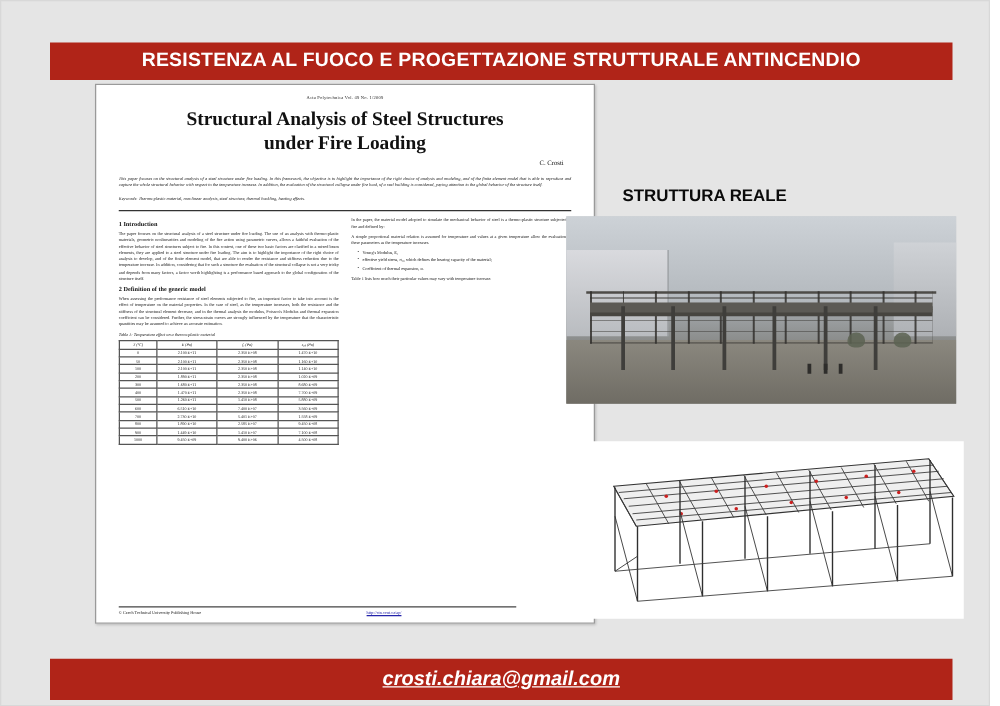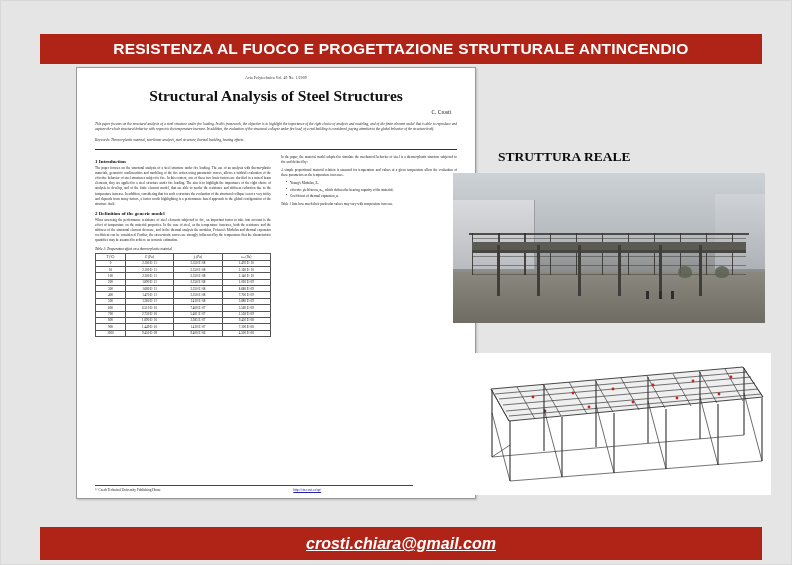--- a/index.html
+++ b/index.html
@@ -192,21 +192,21 @@
   }
 
   
   .lbl {
     position: absolute;
     font-size: 13.5px;
     font-weight: bold;
     color: #0a0a0a;
     white-space: nowrap;
   }
-  .lbl-real { left: 497px; top: 148px; font-family: Liberation Serif, serif; }
+  .lbl-real { left: 497px; top: 148px; }
   .lbl-model { left: 430px; top: 333px; }
 
   
   .photo {
     position: absolute;
     left: 452px;
     top: 172px;
     width: 312px;
     height: 150px;
     overflow: hidden;
@@ -288,20 +288,21 @@
 <div class="slide" data-interactable="false">
 
   <div class="title-bar" data-interactable="false">
     <div class="title-text" data-interactable="false">RESISTENZA AL FUOCO E PROGETTAZIONE STRUTTURALE ANTINCENDIO</div>
   </div>
 
   <div class="paper" data-interactable="false">
     <div class="journal" data-interactable="false">Acta Polytechnica Vol. 49  No. 1/2009</div>
     <div class="ptitle" data-interactable="false">
       <div data-interactable="false">Structural Analysis of Steel Structures</div>
+      <div data-interactable="false">under Fire Loading</div>
     </div>
     <div class="pauthor" data-interactable="false">C. Crosti</div>
     <div class="abstract" data-interactable="false">This paper focuses on the structural analysis of a steel structure under fire loading. In this framework, the objective is to highlight the importance of the right choice of analysis and modeling, and of the finite element model that is able to reproduce and capture the whole structural behavior with respect to the temperature increase. In addition, the evaluation of the structural collapse under fire load, of a real building is considered, paying attention to the global behavior of the structure itself.</div>
     <div class="keywords" data-interactable="false">Keywords: Thermo-plastic material, non-linear analysis, steel structure, thermal buckling, heating effects.</div>
     <div class="rule" data-interactable="false"></div>
 
     <div class="cols" data-interactable="false">
       <div class="col" data-interactable="false">
         <div class="sec-h" data-interactable="false">1 Introduction</div>
         <p class="para" data-interactable="false">The paper focuses on the structural analysis of a steel structure under fire loading. The use of an analysis with thermo-plastic materials, geometric nonlinearities and modeling of the fire action using parametric curves, allows a faithful evaluation of the effective behavior of steel structures subject to fire. In this context, one of these two basic factors are clarified in a mixed beam elements, they are applied to a steel structure under fire loading. The aim is to highlight the importance of the right choice of analysis to develop, and of the finite element model, that are able to render the resistance and stiffness reduction due to the temperature increase. In addition, considering that for such a structure the evaluation of the structural collapse is not a very tricky and depends from many factors, a factor worth highlighting is a performance based approach to the global configuration of the structure itself.</p>

